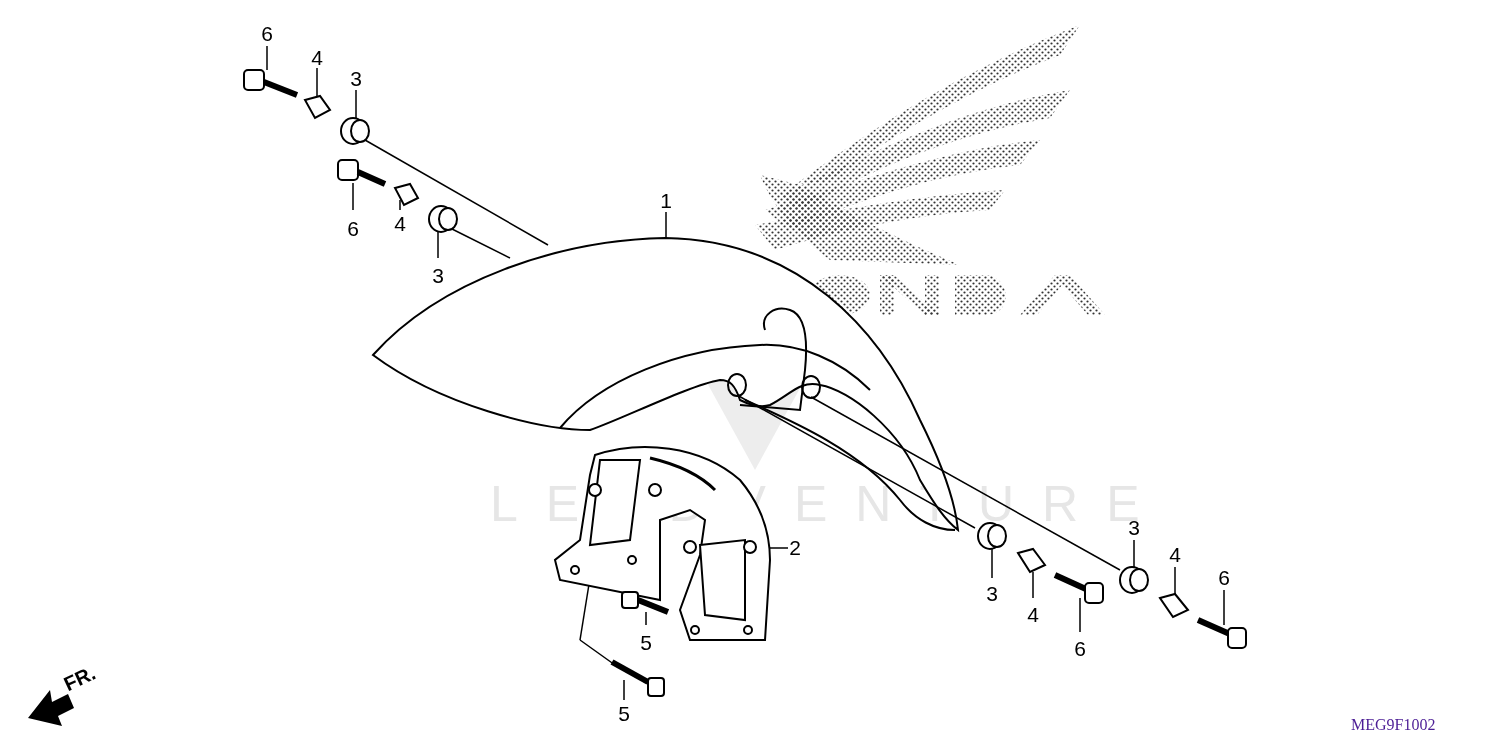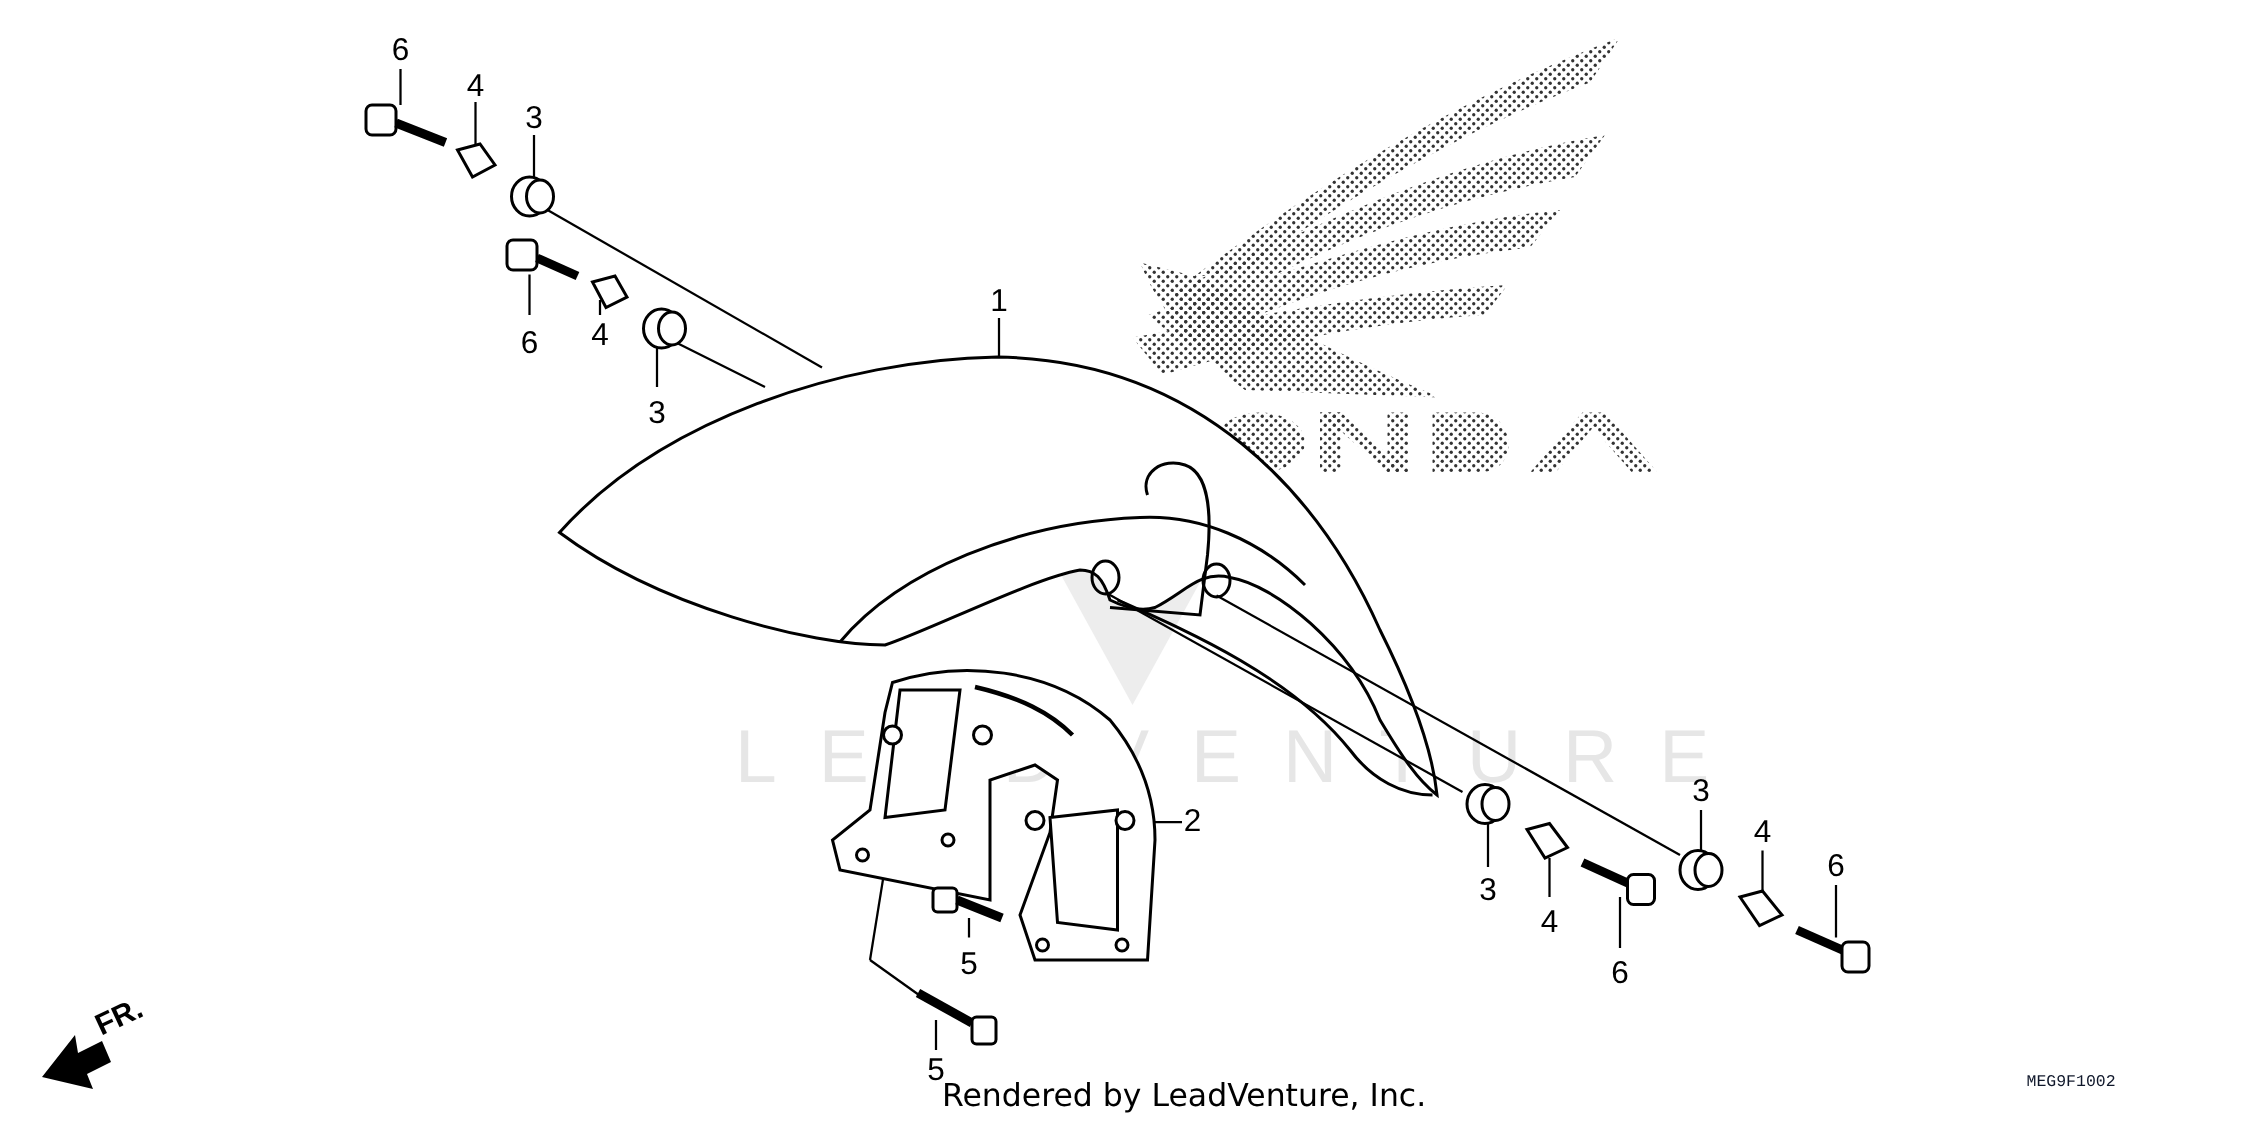--- a/index.html
+++ b/index.html
@@ -2,21 +2,21 @@
 <html><head>
   <meta charset="utf-8">
   <style>
     html, body { margin: 0; padding: 0; background: #ffffff; }
     body { width: 1500px; height: 750px; position: relative; overflow: hidden; font-family: "Liberation Sans", sans-serif; }
     .canvas { position: absolute; left: 0; top: 0; width: 1500px; height: 750px; }
     svg { position: absolute; left: 0; top: 0; }
     .callout { position: absolute; font-family: "Liberation Sans", sans-serif; font-size: 21px; color: #000; line-height: 1; transform: translate(-50%, 0); }
     .watermark { position: absolute; left: 490px; top: 475px; font-family: "Liberation Sans", sans-serif; font-size: 50px; letter-spacing: 28px; color: #e6e6e6; font-weight: normal; }
     .footer-credit { position: absolute; left: 628px; top: 718px; font-family: "DejaVu Sans", sans-serif; font-size: 21px; color: #000; }
-    .diagram-code { position: absolute; left: 1351px; top: 716px; font-family: Liberation Mono, monospace; font-size: 11px; color: #0f172a; }
+    .diagram-code { position: absolute; left: 1351px; top: 716px; font-family: Liberation Serif, serif; font-size: 16px; color: #4c1d95; }
     .fr-label { position: absolute; left: 70px; top: 673px; font-family: "Liberation Sans", sans-serif; font-weight: bold; font-size: 20px; color: #000; transform: rotate(-25deg); transform-origin: left bottom; }
   </style>
 </head>
 <body>
 
 <div class="canvas">
 
   <div class="watermark">LEADVENTURE</div>
 
   <svg width="1500" height="750" viewBox="0 0 1500 750">
@@ -152,15 +152,14 @@
   <div class="callout" style="left:646px;top:632px">5</div>
   <div class="callout" style="left:624px;top:703px">5</div>
   <div class="callout" style="left:992px;top:583px">3</div>
   <div class="callout" style="left:1033px;top:604px">4</div>
   <div class="callout" style="left:1080px;top:638px">6</div>
   <div class="callout" style="left:1134px;top:517px">3</div>
   <div class="callout" style="left:1175px;top:544px">4</div>
   <div class="callout" style="left:1224px;top:567px">6</div>
 
   <div class="fr-label">FR.</div>
-  <div class="footer-credit">Rendered by LeadVenture, Inc.</div>
   <div class="diagram-code">MEG9F1002</div>
 </div>
 
 </body></html>

